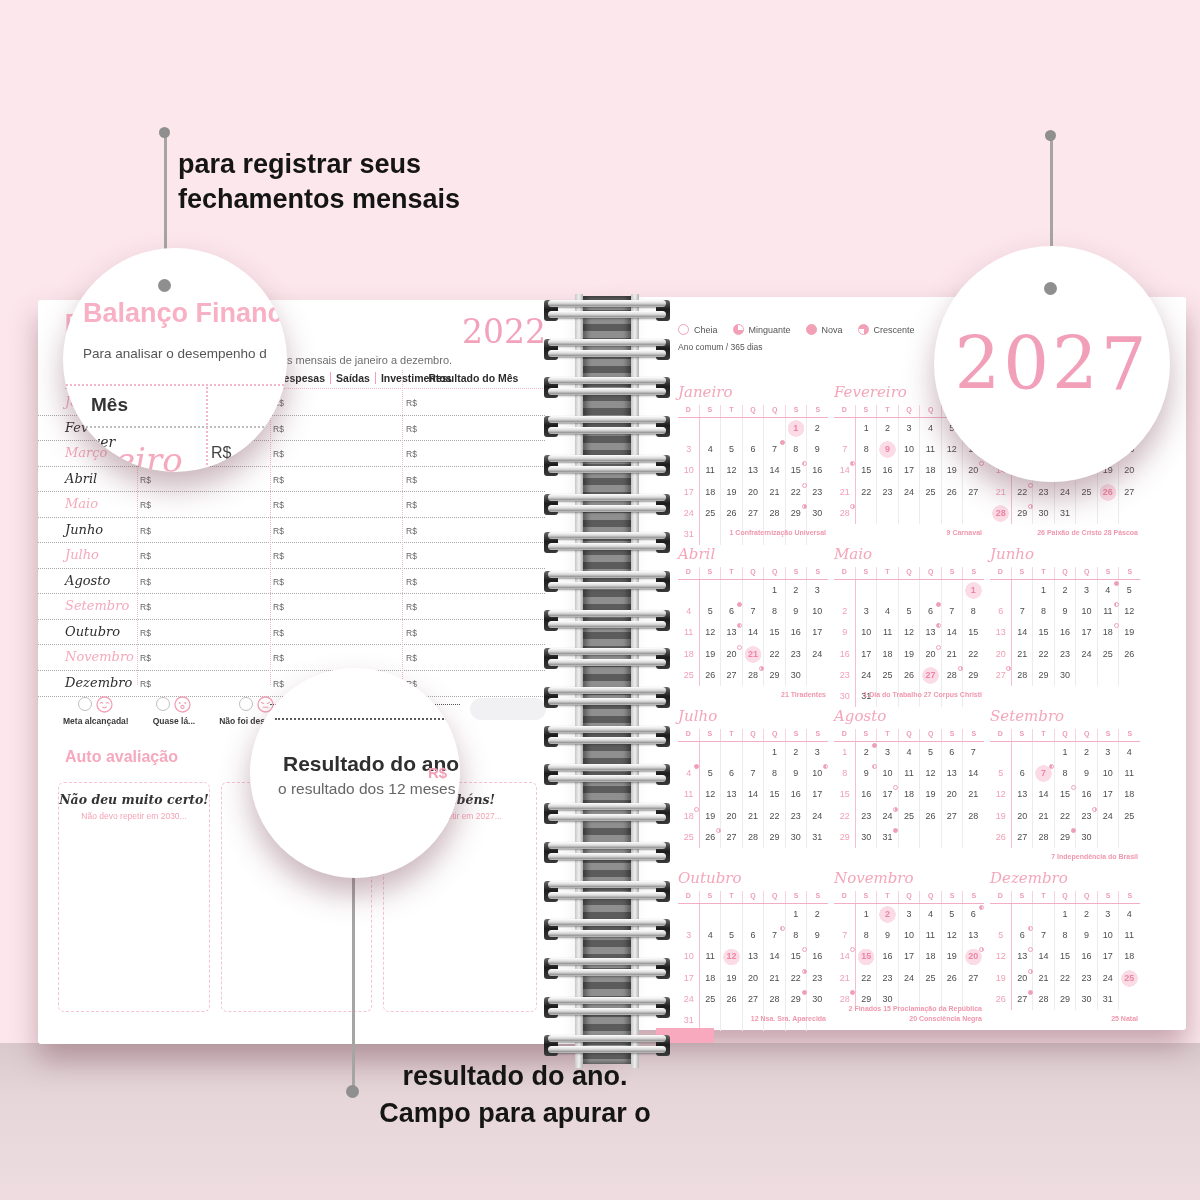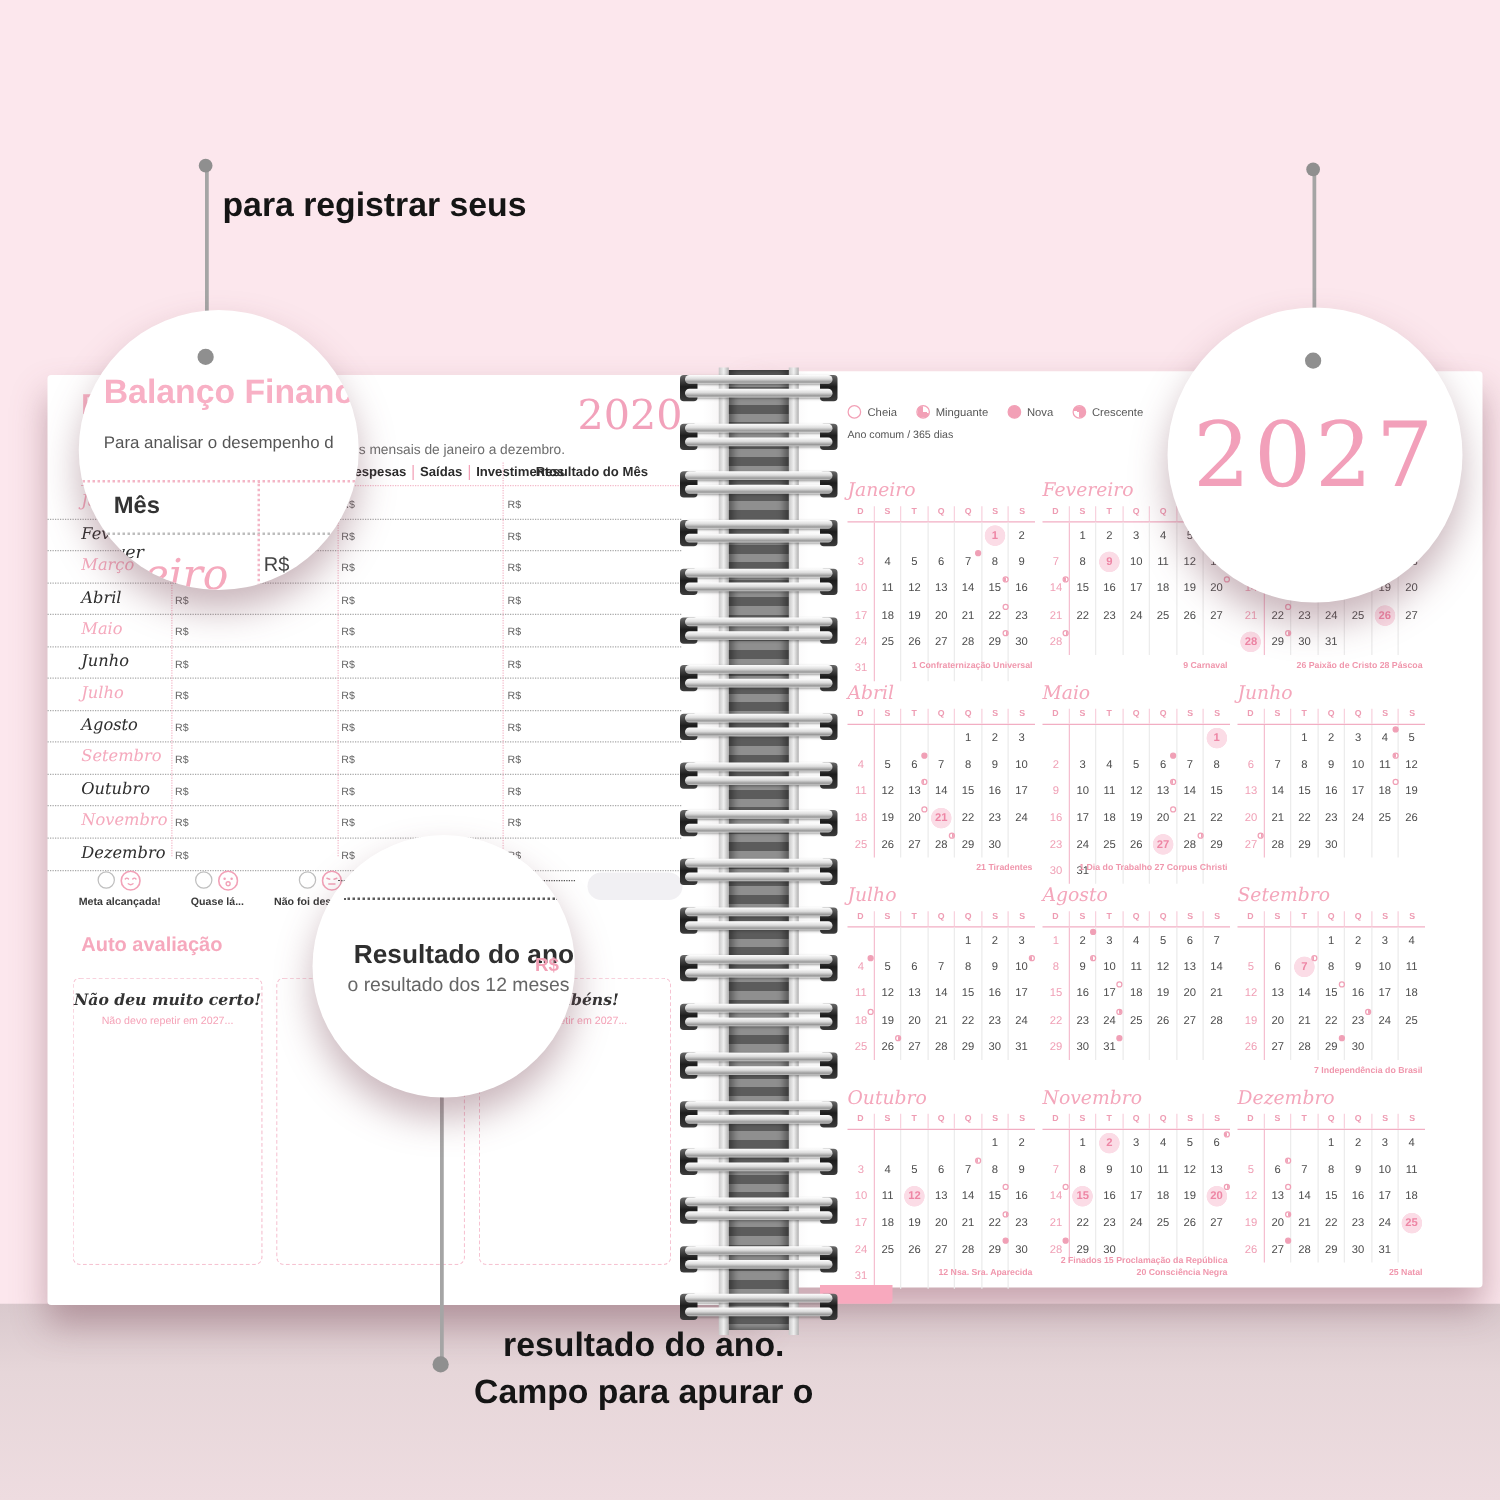--- a/index.html
+++ b/index.html
@@ -147,21 +147,21 @@
 </style>
 </head>
 <body>
 
 <div id="stage">
 
   <div id="bg-bottom" class="abs"></div>
 
   <div id="page-left" class="page abs">
     <div id="lp-title" class="abs">Balanço Financeiro</div>
-    <div id="lp-year" class="abs">2020</div>
+    <div id="lp-year" class="abs">2022</div>
     <div id="lp-subtitle" class="abs">Para analisar o desempenho dos fechamentos mensais de janeiro a dezembro.</div>
 
     <div id="fin-headers" class="abs">
       <span class="fh">Despesas</span>
       <span class="fh">Saídas</span>
       <span class="fh">Investimentos</span>
     </div>
     <div id="fin-result-header" class="abs">Resultado do Mês</div>
     <div id="fin-headline" class="abs"></div>
     <div id="fin-rows" class="abs">
@@ -276,21 +276,21 @@
         <span class="goal-label">Não foi dessa vez!</span>
       </div>
     </div>
 
     <div id="res-dotline" class="abs"></div>
     <div id="res-pill" class="abs"></div>
 
     <div id="ae-heading" class="abs">Auto avaliação</div>
     <div id="ae-box1" class="ae-box abs">
       <div class="ae1">Não deu muito certo!</div>
-      <div class="ae2">Não devo repetir em 2027...</div>
+      <div class="ae2">Não devo repetir em 2030...</div>
     </div>
     <div id="ae-box2" class="ae-box abs"></div>
     <div id="ae-box3" class="ae-box abs">
       <div class="ae1">Parabéns!</div>
       <div class="ae2">Vou repetir em 2027...</div>
     </div>
   </div>
 
   <div id="page-right" class="page abs">
     <div id="legend" class="abs">
@@ -1099,20 +1099,21 @@
     <div id="cr-sub" class="abs">o resultado dos 12 meses</div>
     <div id="cr-cur" class="abs">R$</div>
   </div>
 
   <div id="circle-year" class="circle abs">
     <div id="cy-year" class="abs">2027</div>
   </div>
 
   <div id="headline-left" class="headline abs">
     <div>para registrar seus</div>
+    <div>fechamentos mensais</div>
   </div>
   <div id="caption-bottom" class="headline abs">
     <div>resultado do ano.</div>
     <div>Campo para apurar o</div>
   </div>
 
   <div id="dot-l1" class="dot abs"></div>
   <div id="dot-l2" class="dot abs"></div>
   <div id="dot-r1" class="dot abs"></div>
   <div id="dot-r2" class="dot abs"></div>

